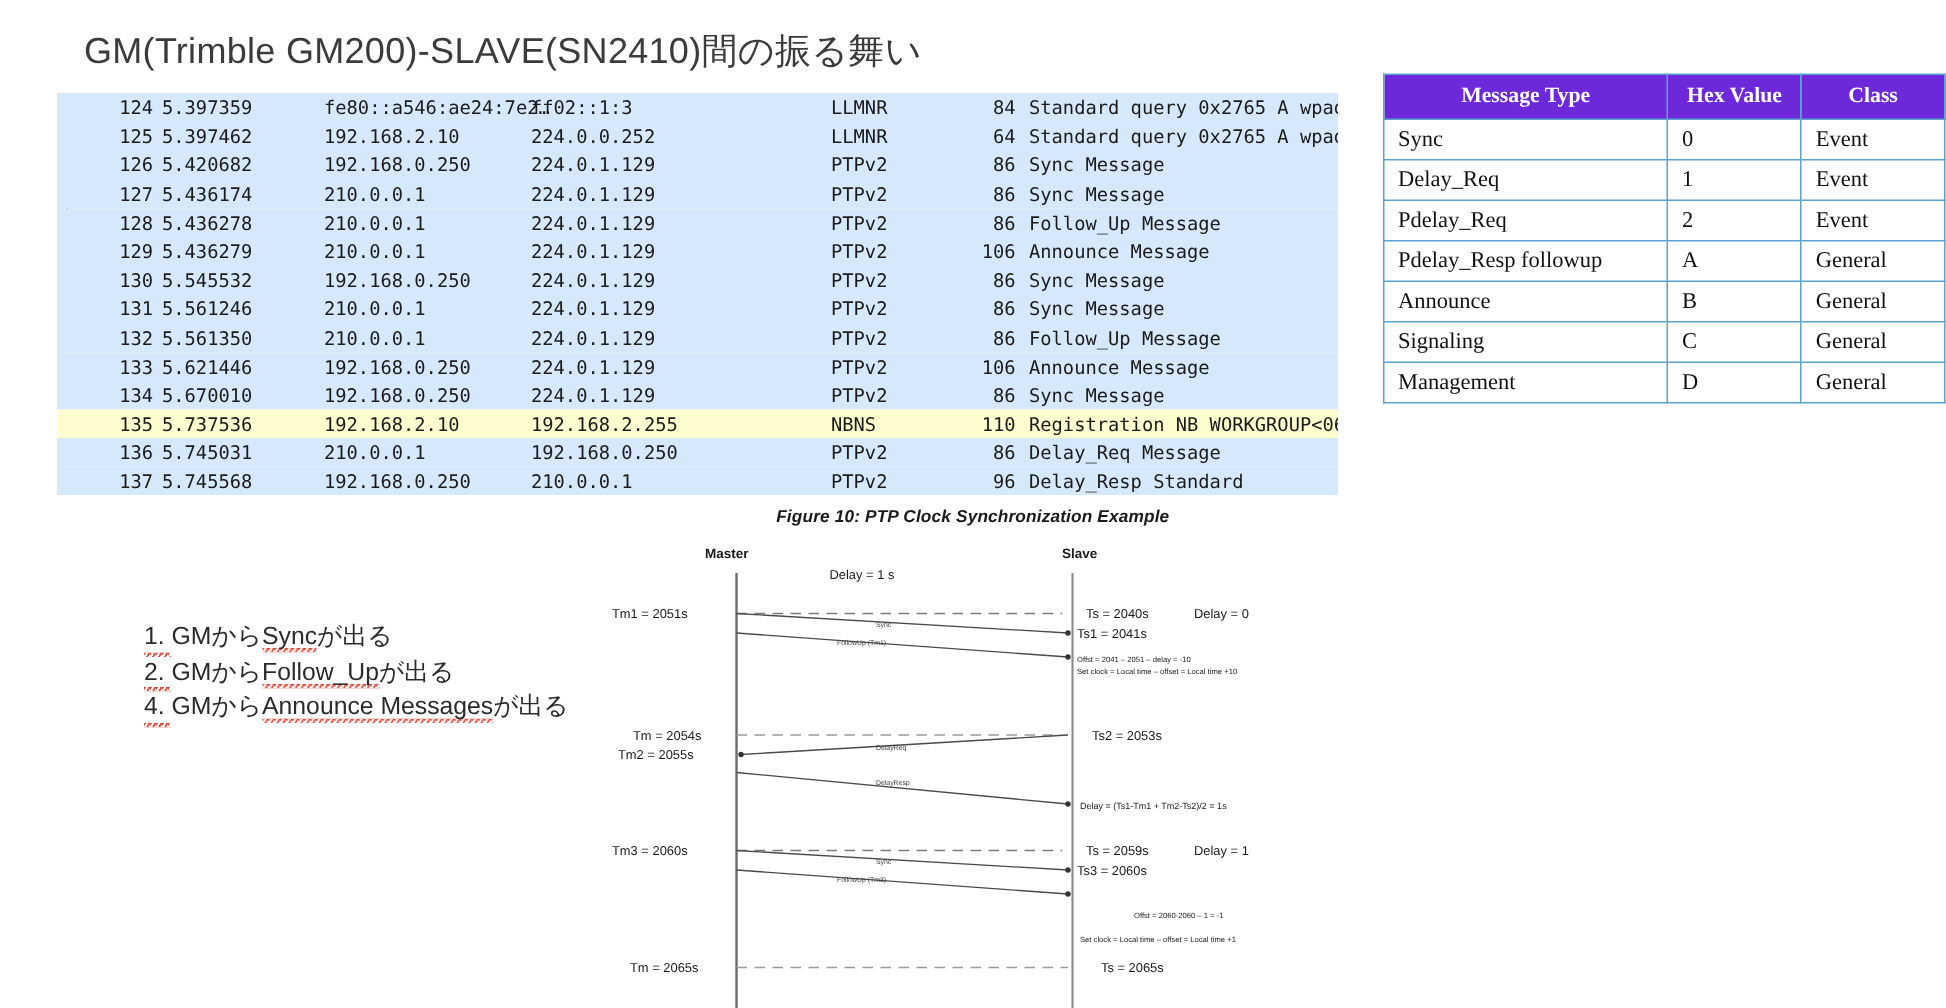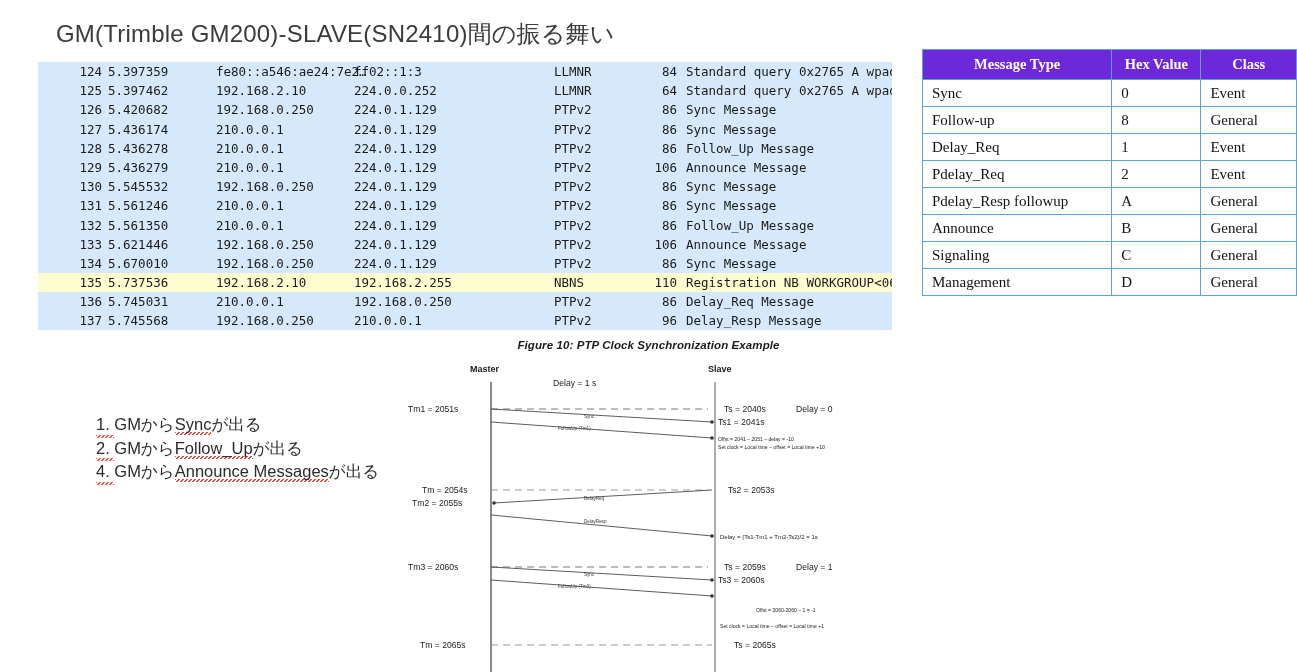--- a/index.html
+++ b/index.html
@@ -240,45 +240,40 @@
         <span class="c-len">86</span>
         <span class="c-info">Delay_Req Message</span>
       </div>
       <div class="pkt-row blue">
         <span class="c-no">137</span>
         <span class="c-time">5.745568</span>
         <span class="c-src">192.168.0.250</span>
         <span class="c-dst">210.0.0.1</span>
         <span class="c-proto">PTPv2</span>
         <span class="c-len">96</span>
-        <span class="c-info">Delay_Resp Message</span>
+        <span class="c-info">Delay_Resp Standard</span>
       </div>
     </div>
 </div>
 
 <table id="msg-table">
   <thead>
     <tr>
       <th>Message Type</th>
       <th>Hex Value</th>
       <th>Class</th>
     </tr>
   </thead>
   <tbody id="msg-table-body">
       <tr>
         <td class="c0">Sync</td>
         <td class="c1">0</td>
         <td class="c2">Event</td>
       </tr>
       <tr>
-        <td class="c0">Follow-up</td>
-        <td class="c1">8</td>
-        <td class="c2">General</td>
-      </tr>
-      <tr>
         <td class="c0">Delay_Req</td>
         <td class="c1">1</td>
         <td class="c2">Event</td>
       </tr>
       <tr>
         <td class="c0">Pdelay_Req</td>
         <td class="c1">2</td>
         <td class="c2">Event</td>
       </tr>
       <tr>

